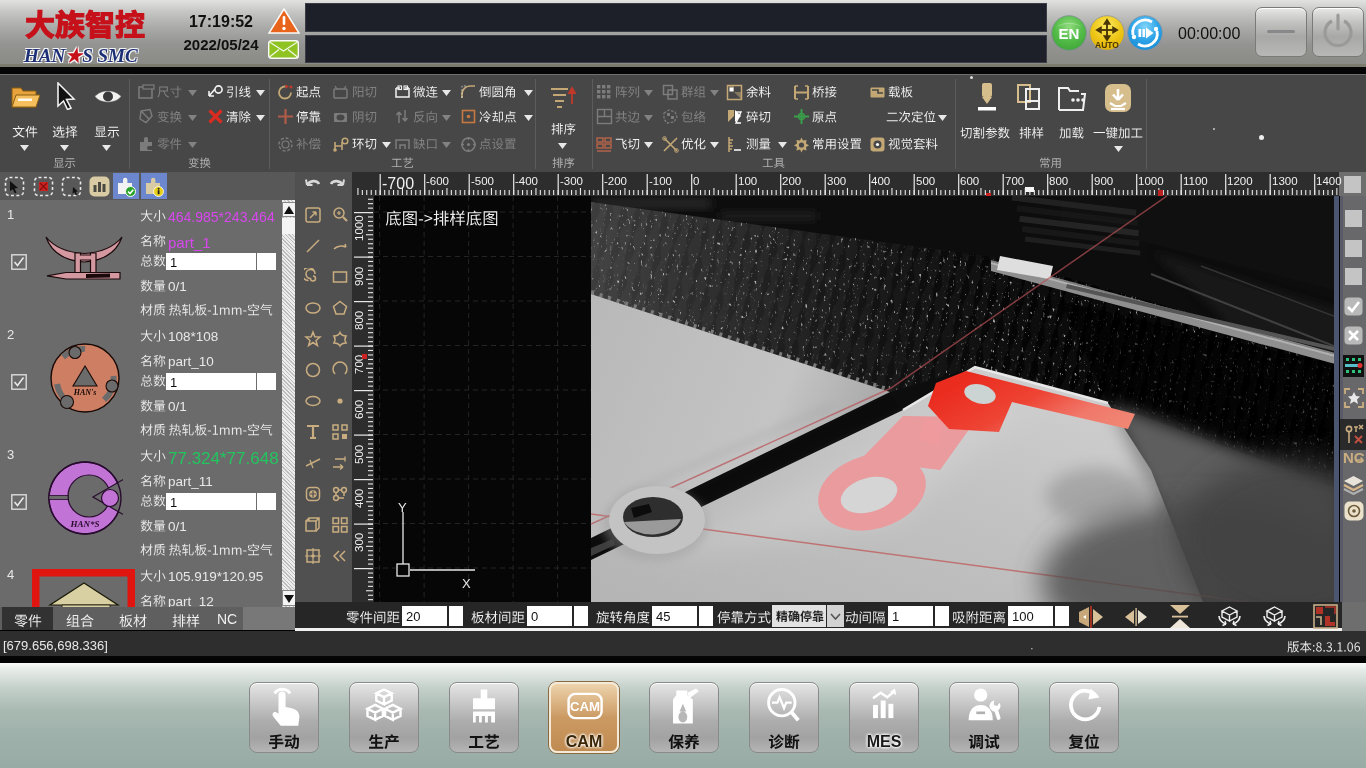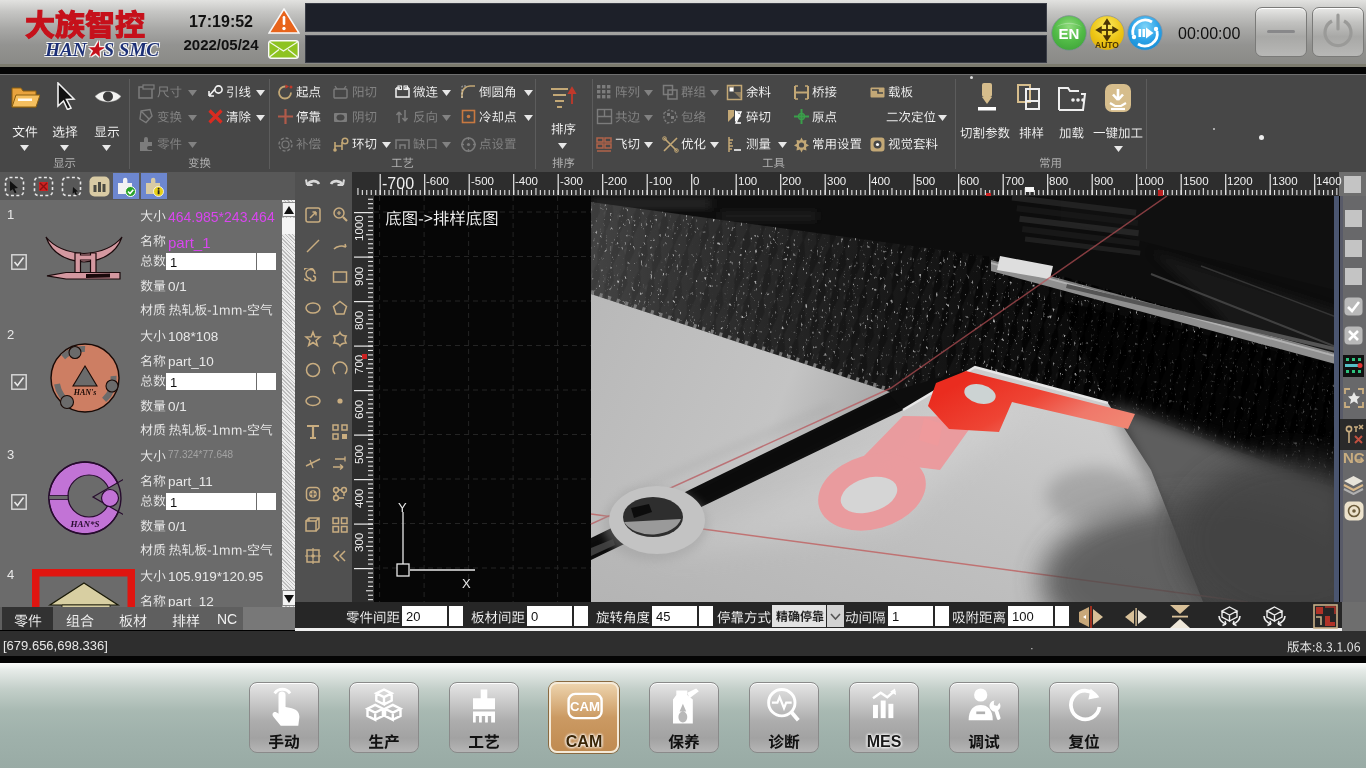--- a/index.html
+++ b/index.html
@@ -9,21 +9,21 @@
 .lat{position:absolute;white-space:nowrap}
 </style></head><body>
 <div id="root">
 <div class="abs" style="left:0;top:0;width:1366px;height:64px;background:linear-gradient(180deg,#e2e2e0 0%,#c6c6c4 18%,#a8a8a6 45%,#939391 70%,#8a8a86 100%)"></div>
     <div class="abs" style="left:0;top:64px;width:1366px;height:3px;background:#7c7b6e"></div>
     <div class="abs" style="left:0;top:67px;width:1366px;height:7px;background:#050505"></div>
     <div class="abs" style="left:0;top:74px;width:1366px;height:1px;background:#6f6f6f"></div>
     <svg style="position:absolute;left:25.0px;top:4.2px;" width="122" height="42" viewBox="0 -31.80 122 42.00">
       <path d="M13.0 -25.5C12.9 -23.0 13.0 -20.2 12.7 -17.4H1.7V-13.7H12.1C10.9 -8.5 8.0 -3.5 1.1 -0.4C2.2 0.3 3.2 1.6 3.8 2.6C10.2 -0.5 13.4 -5.2 15.1 -10.2C17.4 -4.3 20.9 0.1 26.4 2.6C26.9 1.6 28.1 -0.0 29.0 -0.8C23.4 -3.1 19.8 -7.8 17.8 -13.7H28.4V-17.4H16.5C16.8 -20.2 16.9 -23.0 16.9 -25.5Z M33.9 -24.3C34.6 -23.3 35.6 -21.9 36.2 -20.9H31.0V-17.6H33.8C33.7 -9.9 33.5 -3.8 30.6 0.1C31.4 0.7 32.5 1.8 33.0 2.7C35.6 -0.6 36.5 -5.2 36.9 -10.9H39.1C39.0 -4.3 38.9 -2.0 38.5 -1.4C38.2 -1.1 38.0 -1.0 37.6 -1.0C37.1 -1.0 36.3 -1.0 35.3 -1.1C35.8 -0.2 36.2 1.1 36.2 2.1C37.5 2.1 38.6 2.1 39.4 2.0C40.2 1.8 40.8 1.5 41.4 0.7C42.1 -0.3 42.3 -3.7 42.4 -12.7C42.5 -13.1 42.5 -14.1 42.5 -14.1H37.0L37.1 -17.6H42.2L41.7 -17.0C42.5 -16.6 43.8 -15.7 44.5 -15.1C45.3 -16.1 46.2 -17.4 47.0 -18.8H58.8V-22.1H48.6C48.9 -22.9 49.3 -23.8 49.5 -24.8L46.3 -25.5C45.6 -22.9 44.4 -20.4 42.9 -18.4V-20.9H37.9L39.8 -21.9C39.1 -22.9 37.8 -24.5 36.8 -25.7ZM47.4 -18.4C46.6 -15.8 45.2 -13.3 43.4 -11.7C44.2 -11.3 45.6 -10.4 46.2 -9.9C46.9 -10.6 47.6 -11.5 48.2 -12.5H49.7V-9.4H43.7V-6.2H49.3C48.7 -4.0 47.0 -1.6 42.7 0.2C43.5 0.8 44.5 1.9 45.0 2.6C48.5 0.9 50.5 -1.2 51.7 -3.3C53.0 -0.8 54.8 1.3 57.1 2.5C57.6 1.6 58.6 0.4 59.3 -0.2C56.7 -1.3 54.7 -3.6 53.5 -6.2H58.8V-9.4H53.1V-12.5H57.8V-15.7H49.9C50.2 -16.3 50.4 -16.9 50.6 -17.6Z M79.4 -20.1H84.0V-15.0H79.4ZM76.0 -23.3V-11.8H87.5V-23.3ZM68.8 -2.9H81.3V-1.2H68.8ZM68.8 -5.5V-7.2H81.3V-5.5ZM65.3 -10.0V2.7H68.8V1.7H81.3V2.6H85.0V-10.0ZM67.0 -20.4V-19.1L67.0 -18.5H64.1C64.6 -19.1 65.1 -19.7 65.5 -20.4ZM64.3 -25.7C63.7 -23.4 62.5 -21.2 61.0 -19.8C61.6 -19.5 62.6 -19.0 63.3 -18.5H61.3V-15.7H66.3C65.5 -14.2 64.0 -12.7 60.9 -11.5C61.7 -10.9 62.7 -9.8 63.2 -9.1C65.9 -10.4 67.7 -11.9 68.7 -13.4C70.1 -12.5 71.7 -11.2 72.6 -10.5L75.2 -12.8C74.4 -13.3 71.4 -15.0 70.1 -15.7H75.1V-18.5H70.4L70.4 -19.1V-20.4H74.3V-23.2H66.9C67.1 -23.8 67.3 -24.4 67.5 -25.0Z M110.2 -15.8C112.1 -14.2 114.7 -12.0 116.0 -10.7L118.2 -13.1C116.8 -14.3 114.1 -16.4 112.3 -17.8ZM94.2 -25.5V-20.2H91.2V-16.9H94.2V-10.6L90.8 -9.5L91.5 -6.1L94.2 -7.0V-1.6C94.2 -1.2 94.1 -1.1 93.7 -1.1C93.4 -1.1 92.3 -1.1 91.2 -1.1C91.7 -0.1 92.1 1.3 92.2 2.2C94.1 2.2 95.4 2.1 96.3 1.6C97.2 1.0 97.5 0.1 97.5 -1.6V-8.2L100.5 -9.3L99.9 -12.5L97.5 -11.7V-16.9H100.0V-20.2H97.5V-25.5ZM106.2 -17.7C104.9 -16.1 102.8 -14.3 100.8 -13.2C101.4 -12.6 102.3 -11.2 102.7 -10.6H102.1V-7.4H107.7V-1.4H99.8V1.7H119.2V-1.4H111.3V-7.4H117.0V-10.6H103.0C105.2 -12.0 107.7 -14.4 109.2 -16.6ZM106.9 -24.8C107.3 -24.0 107.7 -23.0 108.0 -22.1H100.8V-16.6H104.0V-19.0H115.3V-16.6H118.7V-22.1H111.9C111.5 -23.1 110.9 -24.5 110.4 -25.6Z" fill="#c6111b" stroke="#c6111b" stroke-width="1.20"></path>
     </svg>
-    <div class="lat" style="left:24px;top:38px;width:135px;text-align:right;font-family:'Liberation Serif',serif;font-style:italic;font-weight:bold;font-size:19px;color:#1d3076;text-shadow:-1px -1px 0 #f5f5f5,1px -1px 0 #f5f5f5,-1px 1px 0 #f5f5f5,1px 1px 0 #f5f5f5">HAN<span style="color:#c6111b">★</span>S SMC</div>
+    <div class="lat" style="left:24px;top:44px;width:135px;text-align:left;font-family:'Liberation Serif',serif;font-style:italic;font-weight:bold;font-size:19px;color:#1d3076;text-shadow:-1px -1px 0 #f5f5f5,1px -1px 0 #f5f5f5,-1px 1px 0 #f5f5f5,1px 1px 0 #f5f5f5">HAN<span style="color:#c6111b">★</span>S SMC</div>
     <div class="lat" style="left:186px;top:13px;width:70px;text-align:center;font-size:16px;color:#111;font-weight:bold">17:19:52</div>
     <div class="lat" style="left:180px;top:36px;width:82px;text-align:center;font-size:15px;color:#111;font-weight:bold">2022/05/24</div>
     <svg class="abs" style="left:268px;top:8px" width="32" height="26" viewBox="0 0 32 26">
       <path d="M16 1 L31 25 L1 25 Z" fill="#e8641b" stroke="#fafafa" stroke-width="1.5"></path>
       <rect x="14.7" y="8" width="2.6" height="9" rx="1.3" fill="#fff"></rect>
       <circle cx="16" cy="20.5" r="1.7" fill="#fff"></circle>
     </svg>
     <svg class="abs" style="left:268px;top:40px" width="31" height="19" viewBox="0 0 31 19">
       <rect x="0.7" y="0.7" width="29.6" height="17.6" rx="2.5" fill="#8ec321" stroke="#fafafa" stroke-width="1.4"></rect>
       <path d="M1.5 2 L15.5 11 L29.5 2" fill="none" stroke="#f2f8e8" stroke-width="1.3"></path>
@@ -575,21 +575,21 @@
       <path d="M4.5 -1.4C4.6 -0.7 4.7 0.4 4.7 1.0L5.7 0.8C5.7 0.2 5.5 -0.8 5.4 -1.5ZM7.1 -1.5C7.5 -0.7 7.8 0.3 7.9 0.9L8.9 0.7C8.8 0.1 8.4 -0.9 8.0 -1.6ZM9.8 -1.5C10.5 -0.7 11.2 0.4 11.5 1.1L12.5 0.7C12.1 -0.0 11.3 -1.1 10.7 -1.9ZM2.3 -1.8C1.8 -0.9 1.1 0.1 0.6 0.7L1.5 1.1C2.1 0.4 2.7 -0.7 3.2 -1.6ZM2.8 -10.9V-9.1H0.9V-8.2H2.8V-6.2L0.6 -5.6L0.8 -4.7L2.8 -5.2V-3.3C2.8 -3.1 2.7 -3.1 2.6 -3.1C2.4 -3.1 1.9 -3.0 1.3 -3.1C1.4 -2.8 1.5 -2.4 1.6 -2.2C2.4 -2.2 2.9 -2.2 3.3 -2.4C3.6 -2.5 3.7 -2.8 3.7 -3.3V-5.5L5.4 -6.0L5.3 -6.9L3.7 -6.4V-8.2H5.2V-9.1H3.7V-10.9ZM7.4 -10.9 7.3 -9.0H5.6V-8.2H7.3C7.3 -7.3 7.2 -6.6 7.0 -5.9L6.0 -6.6L5.5 -5.9C5.9 -5.7 6.3 -5.4 6.8 -5.1C6.4 -4.1 5.8 -3.4 4.8 -2.8C5.0 -2.7 5.3 -2.4 5.4 -2.1C6.5 -2.7 7.2 -3.5 7.6 -4.6C8.2 -4.2 8.7 -3.7 9.1 -3.4L9.6 -4.2C9.2 -4.5 8.6 -5.0 7.9 -5.4C8.1 -6.2 8.2 -7.1 8.2 -8.2H10.0C9.9 -4.4 9.9 -2.1 11.5 -2.1C12.2 -2.1 12.5 -2.5 12.6 -4.0C12.4 -4.1 12.1 -4.2 11.9 -4.4C11.8 -3.3 11.7 -3.0 11.5 -3.0C10.8 -3.0 10.8 -5.0 10.9 -9.0H8.3L8.3 -10.9Z M20.8 -10.7V-0.8C20.8 0.5 21.2 0.7 22.2 0.7H23.8C25.1 0.7 25.3 -0.0 25.4 -2.7C25.1 -2.8 24.7 -3.0 24.5 -3.2C24.4 -0.8 24.3 -0.2 23.7 -0.2H22.4C21.9 -0.2 21.7 -0.2 21.7 -0.9V-10.7ZM14.2 -4.3C14.4 -4.4 14.8 -4.5 15.3 -4.5H16.8V-2.6C15.6 -2.5 14.4 -2.3 13.5 -2.2L13.7 -1.2L16.8 -1.7V1.1H17.8V-1.8L19.9 -2.2L19.8 -3.1L17.8 -2.8V-4.5H19.8V-5.4H17.8V-7.3H16.8V-5.4H15.2C15.6 -6.3 16.0 -7.3 16.3 -8.5H19.9V-9.4H16.6C16.7 -9.8 16.8 -10.3 16.9 -10.7L15.9 -10.9C15.8 -10.4 15.7 -9.9 15.6 -9.4H13.6V-8.5H15.3C15.0 -7.4 14.7 -6.6 14.6 -6.3C14.3 -5.7 14.2 -5.3 13.9 -5.2C14.0 -5.0 14.2 -4.5 14.2 -4.3Z M28.6 -10.9V-8.4H26.8V-7.5H28.5C28.1 -5.7 27.3 -3.6 26.4 -2.6C26.6 -2.3 26.8 -1.9 26.9 -1.6C27.5 -2.5 28.1 -4.0 28.6 -5.5V1.0H29.5V-5.9C29.8 -5.3 30.2 -4.4 30.4 -4.0L31.0 -4.8C30.8 -5.1 29.8 -6.7 29.5 -7.1V-7.5H31.0V-8.4H29.5V-10.9ZM37.4 -10.7C36.1 -10.1 33.6 -9.8 31.6 -9.7V-6.5C31.6 -4.5 31.4 -1.5 30.0 0.5C30.2 0.6 30.6 0.9 30.8 1.1C32.2 -1.0 32.5 -4.0 32.5 -6.2H32.9C33.3 -4.6 33.9 -3.1 34.6 -1.9C33.8 -0.9 32.8 -0.2 31.7 0.2C31.9 0.4 32.2 0.8 32.3 1.0C33.4 0.5 34.4 -0.2 35.2 -1.1C35.9 -0.1 36.8 0.6 37.9 1.1C38.1 0.8 38.4 0.4 38.6 0.2C37.5 -0.2 36.6 -0.9 35.8 -1.8C36.8 -3.1 37.5 -4.8 37.8 -6.9L37.2 -7.1L37.1 -7.1H32.5V-8.9C34.5 -9.0 36.7 -9.3 38.1 -9.9ZM36.8 -6.2C36.4 -4.8 35.9 -3.6 35.2 -2.7C34.6 -3.7 34.1 -4.9 33.8 -6.2Z M39.6 -3.2H42.9V-4.1H39.6Z M44.7 0.0H49.9V-1.0H48.0V-9.5H47.1C46.5 -9.2 45.9 -9.0 45.1 -8.9V-8.1H46.8V-1.0H44.7Z M51.9 0.0H53.1V-5.1C53.8 -5.8 54.4 -6.2 54.9 -6.2C55.8 -6.2 56.2 -5.6 56.2 -4.3V0.0H57.4V-5.1C58.0 -5.8 58.6 -6.2 59.2 -6.2C60.1 -6.2 60.5 -5.6 60.5 -4.3V0.0H61.7V-4.5C61.7 -6.3 61.0 -7.2 59.5 -7.2C58.7 -7.2 57.9 -6.7 57.2 -5.9C56.9 -6.7 56.3 -7.2 55.2 -7.2C54.4 -7.2 53.7 -6.7 53.0 -6.0H53.0L52.9 -7.1H51.9Z M64.0 0.0H65.2V-5.1C65.8 -5.8 66.4 -6.2 66.9 -6.2C67.8 -6.2 68.2 -5.6 68.2 -4.3V0.0H69.4V-5.1C70.1 -5.8 70.7 -6.2 71.2 -6.2C72.1 -6.2 72.5 -5.6 72.5 -4.3V0.0H73.7V-4.5C73.7 -6.3 73.0 -7.2 71.6 -7.2C70.7 -7.2 70.0 -6.7 69.2 -5.9C68.9 -6.7 68.4 -7.2 67.3 -7.2C66.4 -7.2 65.7 -6.7 65.1 -6.0H65.1L64.9 -7.1H64.0Z M75.4 -3.2H78.7V-4.1H75.4Z M86.6 -7.0C88.0 -6.3 89.7 -5.3 90.6 -4.6L91.3 -5.4C90.3 -6.0 88.5 -7.0 87.3 -7.6ZM84.3 -7.7C83.3 -6.8 82.0 -5.9 80.4 -5.4L81.0 -4.5C82.5 -5.2 83.9 -6.2 85.0 -7.1ZM80.3 -0.3V0.6H91.4V-0.3H86.3V-3.6H90.0V-4.5H81.7V-3.6H85.3V-0.3ZM84.8 -10.7C85.0 -10.3 85.3 -9.8 85.5 -9.3H80.3V-6.4H81.3V-8.4H90.3V-6.7H91.4V-9.3H86.7C86.5 -9.8 86.1 -10.5 85.8 -11.0Z M95.6 -7.7V-6.9H103.4V-7.7ZM95.7 -10.9C95.0 -9.1 94.0 -7.3 92.7 -6.1C92.9 -6.0 93.4 -5.7 93.5 -5.5C94.3 -6.3 95.1 -7.4 95.7 -8.6H104.4V-9.5H96.1C96.3 -9.9 96.5 -10.3 96.6 -10.7ZM94.3 -5.8V-5.0H101.4C101.5 -1.6 102.0 1.0 103.7 1.0C104.5 1.0 104.7 0.4 104.8 -1.1C104.6 -1.3 104.3 -1.5 104.1 -1.7C104.1 -0.6 104.0 0.1 103.8 0.1C102.8 0.1 102.4 -2.8 102.3 -5.8Z" fill="#e8e8e8"></path>
     </svg>
     <svg class="abs" style="left:11px;top:374px" width="16" height="16" viewBox="0 0 16 16">
       <rect x="0.8" y="0.8" width="14.4" height="14.4" fill="none" stroke="#dcdcdc" stroke-width="1.4"></rect>
       <path d="M3.5 8 L6.5 11.5 L12.5 3.5" fill="none" stroke="#e8e8e8" stroke-width="1.6"></path>
     </svg>
     <div class="lat" style="left:7px;top:447px;font-size:13px;color:#e8e8e8">3</div>
     <svg style="position:absolute;left:140.0px;top:447.2px;" width="28" height="18" viewBox="0 -13.78 28 18.20">
       <path d="M6.0 -10.9C6.0 -9.9 6.0 -8.6 5.8 -7.2H0.8V-6.2H5.6C5.1 -3.7 3.8 -1.2 0.6 0.2C0.8 0.4 1.1 0.8 1.3 1.0C4.5 -0.4 5.9 -2.9 6.5 -5.4C7.5 -2.5 9.2 -0.2 11.7 1.0C11.9 0.7 12.2 0.3 12.5 0.1C9.9 -0.9 8.2 -3.3 7.3 -6.2H12.2V-7.2H6.8C7.0 -8.6 7.0 -9.9 7.0 -10.9Z M19.0 -10.7V-0.3C19.0 -0.1 18.9 0.0 18.7 0.0C18.4 0.1 17.5 0.1 16.5 0.0C16.7 0.3 16.8 0.8 16.9 1.0C18.1 1.1 18.9 1.0 19.4 0.9C19.9 0.7 20.1 0.4 20.1 -0.3V-10.7ZM22.2 -7.4C23.3 -5.6 24.3 -3.1 24.6 -1.6L25.7 -2.0C25.4 -3.6 24.2 -6.0 23.1 -7.8ZM15.6 -7.7C15.3 -5.9 14.6 -3.7 13.4 -2.3C13.7 -2.2 14.1 -2.0 14.3 -1.8C15.5 -3.2 16.3 -5.6 16.7 -7.5Z" fill="#e8e8e8"></path>
     </svg>
-    <div class="lat" style="left:168px;top:449px;font-size:10px;color:#a3a3a3">77.324*77.648</div>
+    <div class="lat" style="left:168px;top:449px;font-size:17px;color:#22c55e">77.324*77.648</div>
     <svg style="position:absolute;left:140.0px;top:472.2px;" width="28" height="18" viewBox="0 -13.78 28 18.20">
       <path d="M3.4 -6.9C4.1 -6.4 4.8 -5.8 5.4 -5.3C3.9 -4.5 2.2 -3.9 0.6 -3.5C0.8 -3.3 1.0 -2.9 1.1 -2.7C1.8 -2.8 2.6 -3.0 3.3 -3.3V1.0H4.3V0.4H10.0V1.0H11.0V-4.4H5.9C8.0 -5.6 9.9 -7.2 11.0 -9.3L10.3 -9.7L10.2 -9.6H5.6C5.9 -10.0 6.1 -10.4 6.4 -10.7L5.3 -11.0C4.5 -9.7 3.0 -8.3 0.9 -7.3C1.1 -7.1 1.4 -6.7 1.6 -6.5C2.8 -7.1 3.8 -7.9 4.7 -8.7H9.5C8.8 -7.6 7.6 -6.6 6.3 -5.8C5.7 -6.3 4.9 -7.0 4.2 -7.4ZM10.0 -0.5H4.3V-3.5H10.0Z M19.7 -5.8C19.4 -4.2 18.8 -2.6 18.1 -1.6C18.3 -1.4 18.7 -1.2 18.9 -1.1C19.6 -2.2 20.2 -3.9 20.6 -5.7ZM23.2 -5.7C23.7 -4.3 24.3 -2.4 24.5 -1.2L25.4 -1.5C25.2 -2.7 24.6 -4.5 24.0 -6.0ZM19.9 -10.9C19.6 -9.2 19.1 -7.6 18.3 -6.4V-7.2H16.6V-9.5C17.3 -9.7 17.8 -9.8 18.3 -10.0L17.7 -10.8C16.8 -10.4 15.2 -10.0 13.8 -9.8C13.9 -9.6 14.1 -9.2 14.1 -9.0C14.6 -9.1 15.2 -9.2 15.7 -9.3V-7.2H13.7V-6.3H15.6C15.1 -4.8 14.2 -3.1 13.4 -2.2C13.6 -1.9 13.8 -1.6 13.9 -1.3C14.5 -2.1 15.2 -3.4 15.7 -4.7V1.1H16.6V-4.8C17.0 -4.2 17.5 -3.5 17.7 -3.1L18.3 -3.9C18.1 -4.2 17.0 -5.4 16.6 -5.8V-6.3H18.2L18.1 -6.2C18.4 -6.1 18.8 -5.8 19.0 -5.7C19.4 -6.4 19.9 -7.3 20.2 -8.3H21.5V-0.2C21.5 0.0 21.4 0.1 21.3 0.1C21.1 0.1 20.5 0.1 19.9 0.1C20.1 0.3 20.2 0.7 20.3 1.0C21.1 1.0 21.6 1.0 22.0 0.8C22.3 0.7 22.5 0.4 22.5 -0.2V-8.3H24.2C24.0 -7.8 23.8 -7.3 23.5 -6.8L24.4 -6.6C24.8 -7.4 25.1 -8.3 25.5 -9.1L24.8 -9.2L24.7 -9.2H20.5C20.6 -9.7 20.7 -10.2 20.9 -10.7Z" fill="#e8e8e8"></path>
     </svg>
     <div class="lat" style="left:168px;top:474px;font-size:13.5px;color:#e8e8e8">part_11</div>
     <svg style="position:absolute;left:140.0px;top:492.2px;" width="28" height="18" viewBox="0 -13.78 28 18.20">
       <path d="M9.9 -2.8C10.6 -1.9 11.4 -0.7 11.7 0.1L12.5 -0.4C12.2 -1.2 11.4 -2.3 10.6 -3.2ZM5.4 -3.5C6.2 -2.9 7.2 -2.0 7.7 -1.4L8.4 -2.0C7.9 -2.6 6.9 -3.5 6.0 -4.0ZM3.7 -3.1V-0.4C3.7 0.6 4.1 0.9 5.6 0.9C5.9 0.9 8.2 0.9 8.5 0.9C9.7 0.9 10.0 0.5 10.2 -1.0C9.9 -1.0 9.5 -1.2 9.3 -1.3C9.2 -0.2 9.1 0.0 8.4 0.0C7.9 0.0 6.0 0.0 5.7 0.0C4.8 0.0 4.7 -0.1 4.7 -0.5V-3.1ZM1.8 -2.9C1.5 -1.9 1.1 -0.8 0.6 -0.1L1.5 0.3C2.0 -0.5 2.5 -1.7 2.7 -2.8ZM3.4 -7.4H9.6V-5.1H3.4ZM2.4 -8.3V-4.1H10.7V-8.3H8.5C9.0 -9.0 9.5 -9.8 9.9 -10.5L8.9 -10.9C8.6 -10.1 8.0 -9.0 7.5 -8.3H4.8L5.6 -8.7C5.3 -9.3 4.7 -10.2 4.2 -10.9L3.3 -10.5C3.9 -9.8 4.4 -8.9 4.7 -8.3Z M18.8 -10.7C18.5 -10.2 18.1 -9.4 17.8 -8.9L18.4 -8.6C18.8 -9.1 19.2 -9.7 19.6 -10.3ZM14.1 -10.3C14.5 -9.8 14.8 -9.0 14.9 -8.6L15.7 -8.9C15.6 -9.4 15.2 -10.1 14.9 -10.6ZM18.3 -3.4C18.0 -2.7 17.6 -2.1 17.1 -1.6C16.6 -1.9 16.1 -2.1 15.6 -2.3C15.8 -2.7 16.0 -3.0 16.2 -3.4ZM14.4 -2.0C15.1 -1.7 15.8 -1.4 16.4 -1.1C15.6 -0.5 14.6 -0.1 13.5 0.2C13.7 0.4 13.9 0.7 14.0 0.9C15.2 0.6 16.3 0.1 17.2 -0.7C17.7 -0.4 18.1 -0.1 18.4 0.1L19.0 -0.6C18.7 -0.8 18.3 -1.0 17.9 -1.2C18.6 -2.0 19.1 -2.9 19.4 -4.0L18.9 -4.2L18.7 -4.2H16.6L16.9 -4.9L16.0 -5.0C15.9 -4.8 15.8 -4.5 15.7 -4.2H13.9V-3.4H15.3C15.0 -2.9 14.7 -2.4 14.4 -2.0ZM16.3 -10.9V-8.5H13.7V-7.7H16.0C15.4 -6.9 14.4 -6.0 13.5 -5.7C13.7 -5.5 13.9 -5.1 14.0 -4.9C14.8 -5.3 15.7 -6.1 16.3 -6.8V-5.3H17.3V-7.0C17.9 -6.6 18.7 -6.0 19.0 -5.7L19.5 -6.4C19.2 -6.6 18.1 -7.3 17.4 -7.7H19.9V-8.5H17.3V-10.9ZM21.2 -10.8C20.9 -8.5 20.3 -6.3 19.3 -5.0C19.5 -4.8 19.8 -4.5 20.0 -4.4C20.3 -4.9 20.6 -5.4 20.9 -6.1C21.2 -4.8 21.5 -3.6 22.0 -2.6C21.3 -1.4 20.3 -0.4 18.9 0.3C19.0 0.5 19.3 0.9 19.4 1.1C20.7 0.4 21.7 -0.5 22.5 -1.7C23.2 -0.6 24.0 0.3 25.0 0.9C25.1 0.7 25.4 0.3 25.6 0.2C24.5 -0.4 23.7 -1.4 23.0 -2.6C23.7 -3.9 24.2 -5.5 24.4 -7.5H25.3V-8.4H21.6C21.8 -9.1 22.0 -9.9 22.1 -10.7ZM23.5 -7.5C23.3 -6.0 23.0 -4.7 22.5 -3.6C22.0 -4.8 21.7 -6.1 21.4 -7.5Z" fill="#e8e8e8"></path>
     </svg>
     <div class="abs" style="left:166px;top:493px;width:90px;height:17px;background:#fff"></div>
     <div class="abs" style="left:257px;top:493px;width:19px;height:17px;background:#fff"></div>
     <div class="lat" style="left:170px;top:495px;font-size:13px;color:#111">1</div>
@@ -1045,21 +1045,21 @@
     <div class="lat" style="left:738px;top:175px;font-size:11.5px;color:#f0f0f0">100</div>
     <div class="lat" style="left:782px;top:175px;font-size:11.5px;color:#f0f0f0">200</div>
     <div class="lat" style="left:827px;top:175px;font-size:11.5px;color:#f0f0f0">300</div>
     <div class="lat" style="left:871px;top:175px;font-size:11.5px;color:#f0f0f0">400</div>
     <div class="lat" style="left:916px;top:175px;font-size:11.5px;color:#f0f0f0">500</div>
     <div class="lat" style="left:960px;top:175px;font-size:11.5px;color:#f0f0f0">600</div>
     <div class="lat" style="left:1005px;top:175px;font-size:11.5px;color:#f0f0f0">700</div>
     <div class="lat" style="left:1049px;top:175px;font-size:11.5px;color:#f0f0f0">800</div>
     <div class="lat" style="left:1094px;top:175px;font-size:11.5px;color:#f0f0f0">900</div>
     <div class="lat" style="left:1138px;top:175px;font-size:11.5px;color:#f0f0f0">1000</div>
-    <div class="lat" style="left:1183px;top:175px;font-size:11.5px;color:#f0f0f0">1500</div>
+    <div class="lat" style="left:1183px;top:175px;font-size:11.5px;color:#f0f0f0">1100</div>
     <div class="lat" style="left:1227px;top:175px;font-size:11.5px;color:#f0f0f0">1200</div>
     <div class="lat" style="left:1272px;top:175px;font-size:11.5px;color:#f0f0f0">1300</div>
     <div class="lat" style="left:1316px;top:175px;font-size:11.5px;color:#f0f0f0">1400</div>
     <div class="abs" style="left:986px;top:193px;width:5px;height:3px;background:#cc2222"></div>
     <div class="abs" style="left:1025px;top:187px;width:9px;height:5px;background:#f4f4f4"></div>
     <div class="abs" style="left:1158px;top:190px;width:5px;height:6px;background:#bb2222"></div>
     <div class="abs" style="left:352px;top:196px;width:22px;height:406px;background:#2d2d2d"></div>
     <svg class="abs" style="left:352px;top:196px" width="22" height="406" viewBox="0 0 406 22" preserveAspectRatio="none" transform=""></svg>
     <svg class="abs" style="left:352px;top:196px" width="22" height="406" viewBox="0 0 22 406">
       <rect x="16" y="2.7" width="5" height="1.1" fill="#e8e8e8"></rect>

